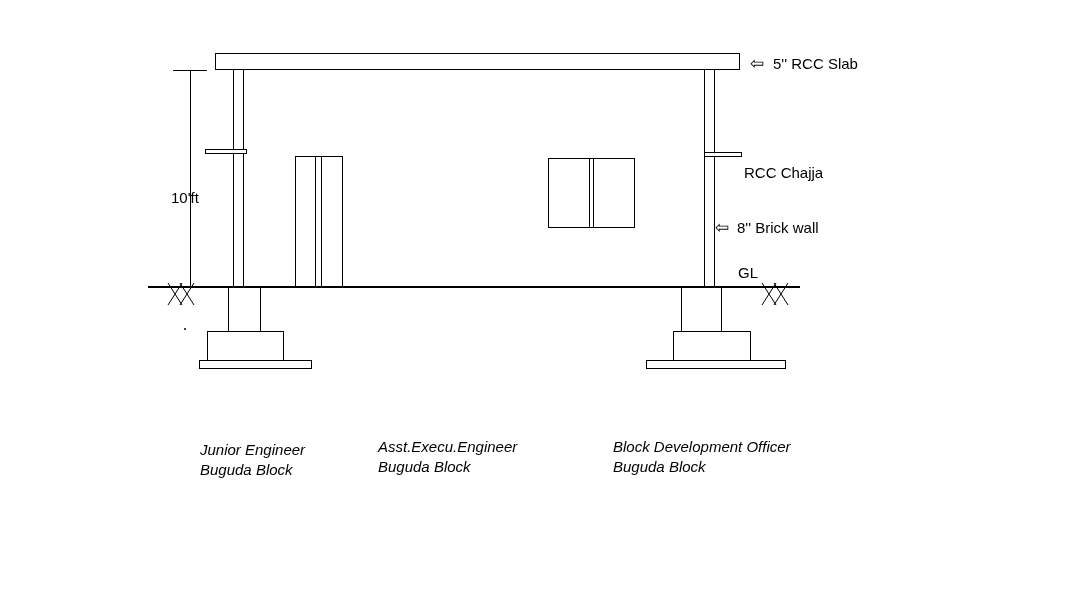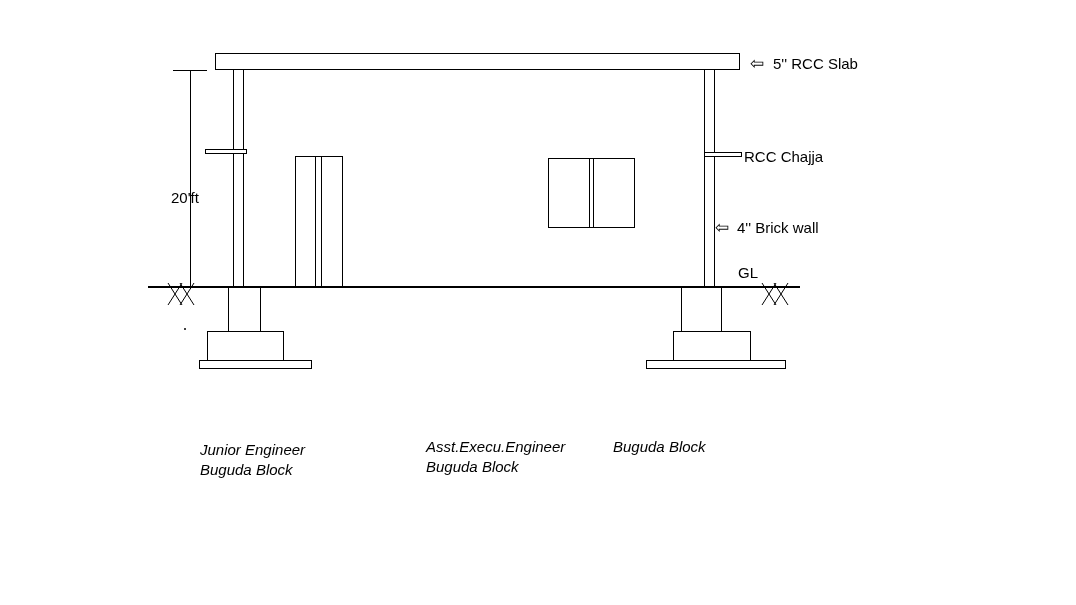--- a/index.html
+++ b/index.html
@@ -103,34 +103,35 @@
     <line x1="16" y1="2" x2="2" y2="24" stroke="#000" stroke-width="1"></line>
     <line x1="14" y1="2" x2="28" y2="24" stroke="#000" stroke-width="1"></line>
     <line x1="28" y1="2" x2="14" y2="24" stroke="#000" stroke-width="1"></line>
   </svg>
 
   <div class="dot" style="left:184px; top:328px;"></div>
 
   <span class="arrow" style="left:750px; top:55px;">⇦</span>
   <span class="label" style="left:773px; top:56px;">5'' RCC Slab</span>
 
-  <span class="label" style="left:744px; top:149px;">RCC Chajja</span>
+  <span class="label" style="left:744px; top:165px;">RCC Chajja</span>
 
   <span class="arrow" style="left:715px; top:219px;">⇦</span>
-  <span class="label" style="left:737px; top:220px;">4'' Brick wall</span>
+  <span class="label" style="left:737px; top:220px;">8'' Brick wall</span>
 
   <span class="label" style="left:738px; top:265px;">GL</span>
 
-  <span class="label" style="left:171px; top:190px;">20'ft</span>
+  <span class="label" style="left:171px; top:190px;">10'ft</span>
 
   <div class="sig" style="left:200px; top:440px;">
     <span>Junior Engineer</span>
     <span>Buguda Block</span>
   </div>
-  <div class="sig" style="left:378px; top:437px;margin-left:48px;">
+  <div class="sig" style="left:378px; top:437px;">
     <span>Asst.Execu.Engineer</span>
     <span>Buguda Block</span>
   </div>
   <div class="sig" style="left:613px; top:437px;">
+    <span>Block Development Officer</span>
     <span>Buguda Block</span>
   </div>
 
 </div>
 
 </body></html>

